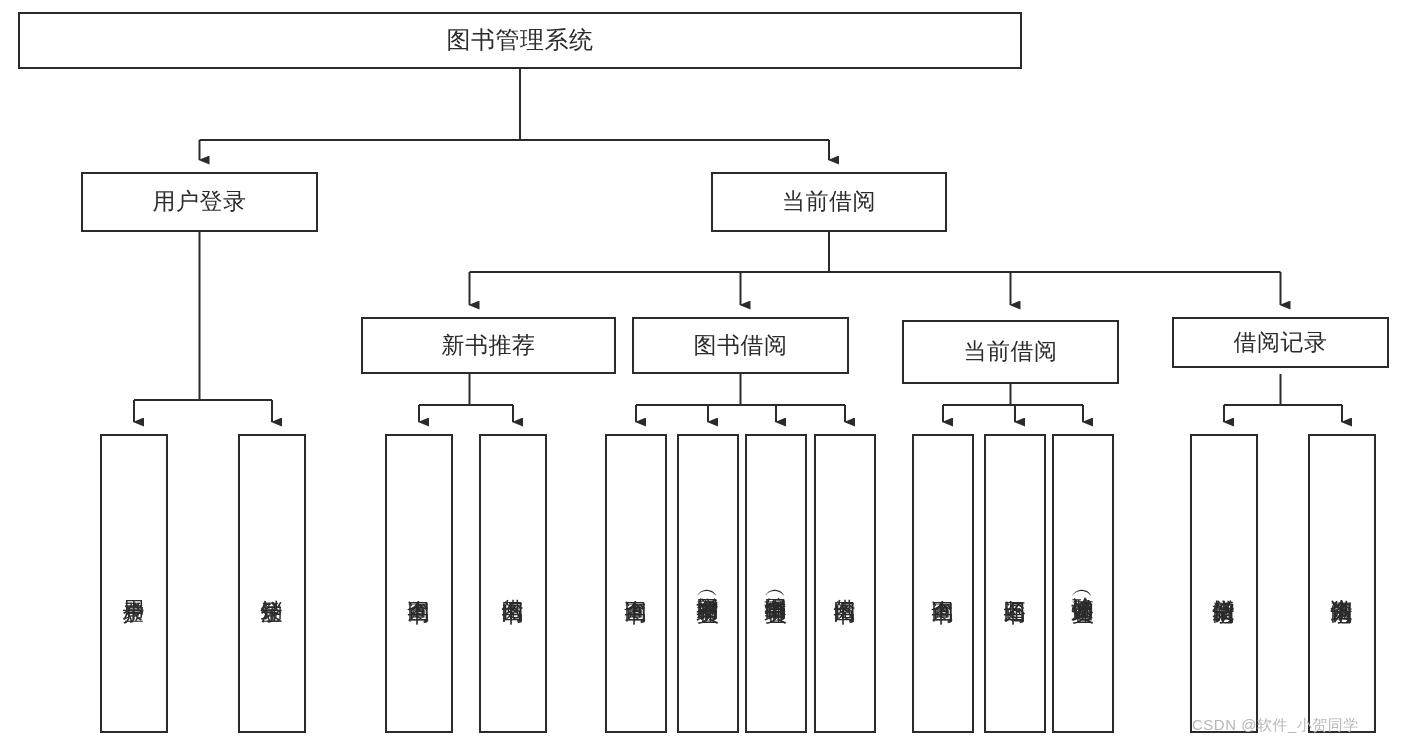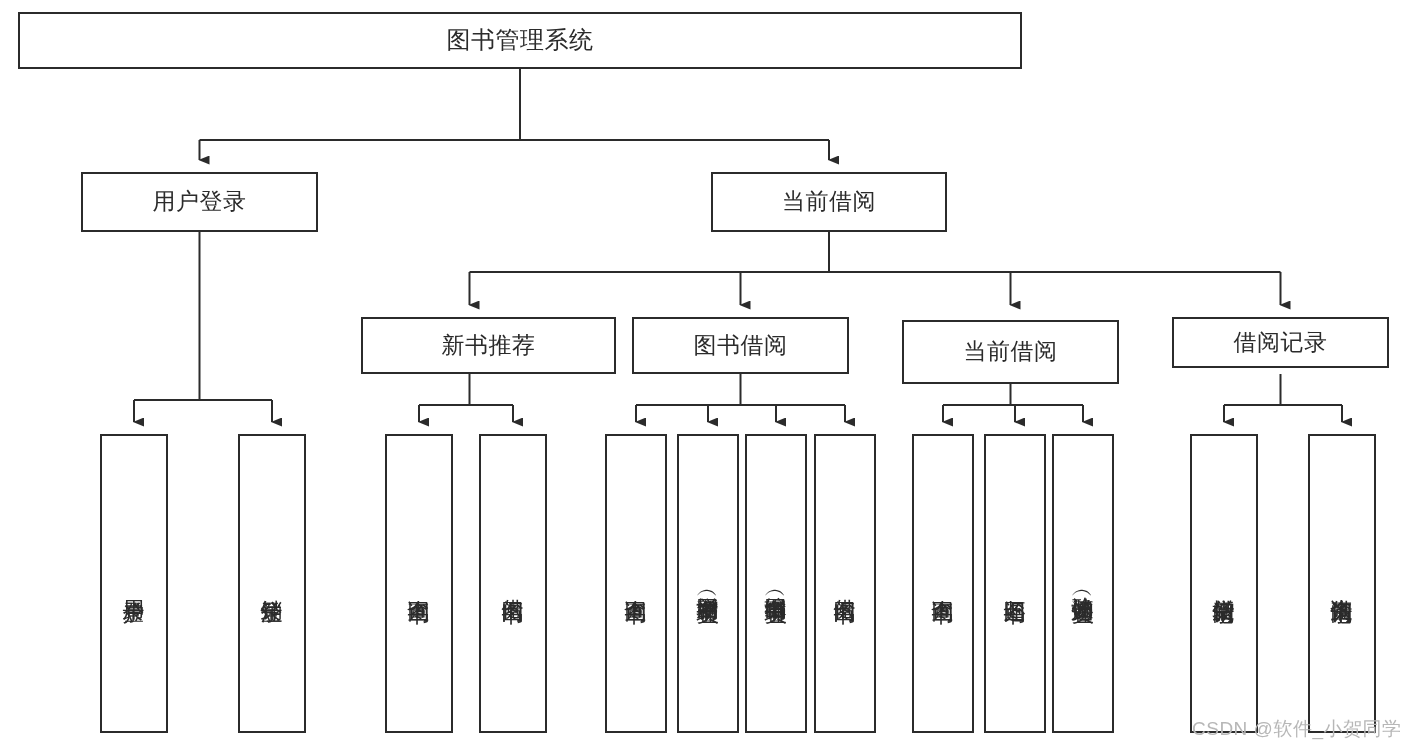--- a/index.html
+++ b/index.html
@@ -52,21 +52,21 @@
   }
   .node-v .vtext {
     writing-mode: vertical-rl;
     text-orientation: upright;
     white-space: nowrap;
   }
   .node-root { font-size: 24px; }
   .watermark {
     position: absolute;
     color: #b7b7b7;
-    font-size: 19px;
+    font-size: 15px;
     letter-spacing: 0.5px;
     white-space: nowrap;
     user-select: none;
   }
 </style>
 </head>
 <body>
 
 <div id="canvas">
 

